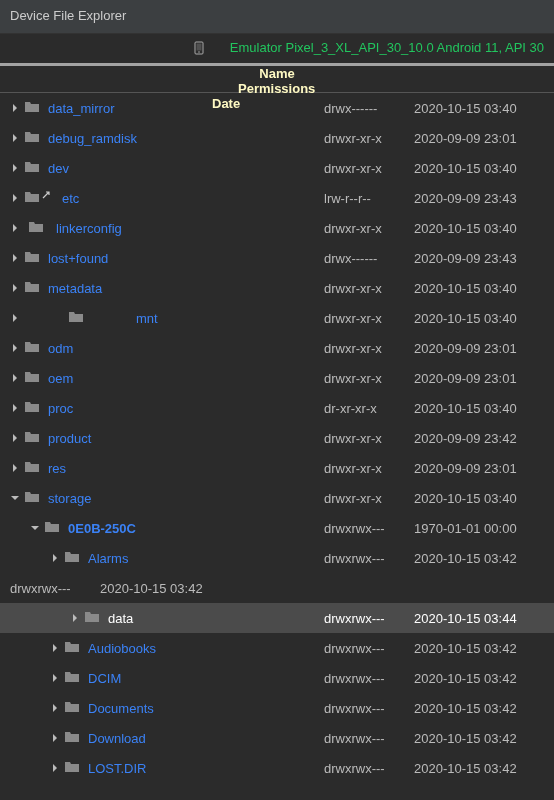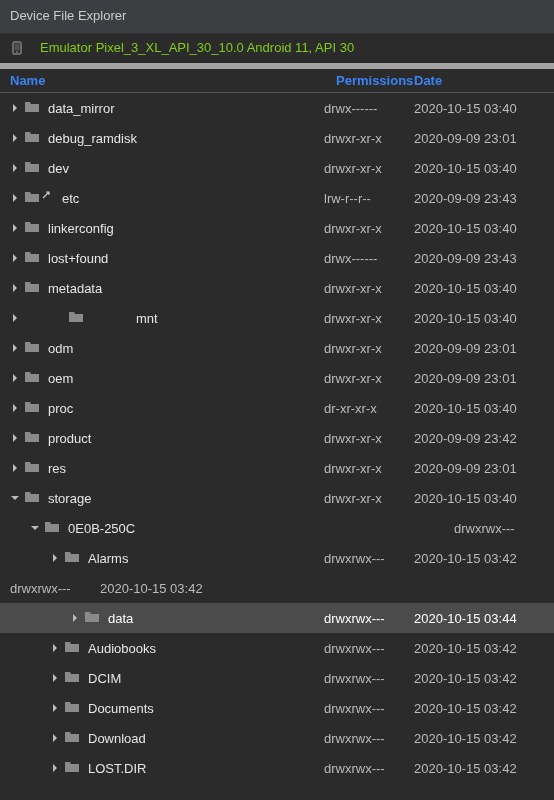--- a/index.html
+++ b/index.html
@@ -15,40 +15,42 @@
   .panel-header {
     padding: 8px 10px 10px 10px;
     color: #cccccc;
     border-bottom: 1px solid #323232;
     background: #3c3f41;
     font-size: 13px;
   }
   .device-bar {
     display: flex;
     align-items: center;
-    gap: 16px;
+    gap: 24px;
     padding: 6px 10px 8px 10px;
-    color: #84cc16;
+    color: #22c55e;
     background: #2b2b2b;
+    justify-content: flex-end;
   }
   .device-bar svg { flex-shrink: 0; }
   .table {
     display: flex;
     flex-direction: column;
   }
   .table-header {
     display: flex;
     padding: 0 10px;
     height: 30px;
     align-items: center;
-    border-top: 6px solid #a3a3a3;
+    border-top: 3px solid #a3a3a3;
     border-bottom: 1px solid #555555;
-    color: #3b82f6;
+    color: #fef9c3;
     font-weight: 600;
     background: #2b2b2b;
+    flex-direction: column;
   }
   .col-name { flex: 1 1 auto; min-width: 0; }
   .col-perm { width: 78px; }
   .col-date { width: 130px; }
   .row {
     display: flex;
     align-items: center;
     height: 30px;
     padding: 0 10px;
     color: #bbbbbb;
@@ -73,21 +75,21 @@
   .arrow {
     width: 10px;
     height: 10px;
     display: inline-flex;
     align-items: center;
     justify-content: center;
     flex-shrink: 0;
   }
   .folder-icon { flex-shrink: 0; margin-right: 4px; }
   .link-icon { flex-shrink: 0; margin-left: -2px; margin-right: 4px; position:relative; top:-4px; left:-4px;}
-  .name-text { color: #e5e5e5; }
+  .name-text { color: #3b82f6; }
   .perm { width: 90px; color: #bbbbbb; }
   .date { width: 130px; color: #bbbbbb; }
 </style>
 </head>
 <body>
 
 <div class="panel-header">Device File Explorer</div>
 
 <div class="device-bar">
   <svg width="14" height="14" viewBox="0 0 14 14">
@@ -162,21 +164,21 @@
             </svg></span>
           <span><svg class="link-icon" width="8" height="8" viewBox="0 0 8 8">
               <path d="M1 7 L7 1 M4 1 L7 1 L7 4" stroke="#cccccc" stroke-width="1.2" fill="none"></path>
             </svg></span>
           <span class="name-text">etc</span>
         </div>
         <div class="perm">lrw-r--r--</div>
         <div class="date">2020-09-09 23:43</div>
       </div>
       <div class="row">
-        <div class="name-cell" style="padding-left: 0px;">
+        <div class="name-cell" style="padding-left: 0px; gap: 8px;">
           <span class="arrow">
             <svg width="10" height="10" viewBox="0 0 10 10">
               <path d="M3 1 L7 5 L3 9 Z" fill="#bbbbbb"></path>
             </svg>
           </span>
           <span><svg class="folder-icon" width="16" height="14" viewBox="0 0 16 14">
               <path d="M1 3 L1 12 L15 12 L15 4 L7 4 L6 2 L1 2 Z" fill="#8a8a8a"></path>
             </svg></span>
           <span class="name-text">linkerconfig</span>
         </div>
@@ -312,32 +314,33 @@
           </span>
           <span><svg class="folder-icon" width="16" height="14" viewBox="0 0 16 14">
               <path d="M1 3 L1 12 L15 12 L15 4 L7 4 L6 2 L1 2 Z" fill="#8a8a8a"></path>
             </svg></span>
           <span class="name-text">storage</span>
         </div>
         <div class="perm">drwxr-xr-x</div>
         <div class="date">2020-10-15 03:40</div>
       </div>
       <div class="row">
-        <div class="name-cell" style="padding-left: 20px;">
+        <div class="name-cell" style="padding-left: 20px; font-weight: bold;">
           <span class="arrow">
             <svg width="10" height="10" viewBox="0 0 10 10">
               <path d="M1 3 L5 7 L9 3 Z" fill="#bbbbbb"></path>
             </svg>
           </span>
           <span><svg class="folder-icon" width="16" height="14" viewBox="0 0 16 14">
               <path d="M1 3 L1 12 L15 12 L15 4 L7 4 L6 2 L1 2 Z" fill="#8a8a8a"></path>
             </svg></span>
           <span class="name-text">0E0B-250C</span>
         </div>
         <div class="perm">drwxrwx---</div>
+        <div class="date">1970-01-01 00:00</div>
       </div>
       <div class="row">
         <div class="name-cell" style="padding-left: 40px;">
           <span class="arrow">
             <svg width="10" height="10" viewBox="0 0 10 10">
               <path d="M3 1 L7 5 L3 9 Z" fill="#bbbbbb"></path>
             </svg>
           </span>
           <span><svg class="folder-icon" width="16" height="14" viewBox="0 0 16 14">
               <path d="M1 3 L1 12 L15 12 L15 4 L7 4 L6 2 L1 2 Z" fill="#8a8a8a"></path>

